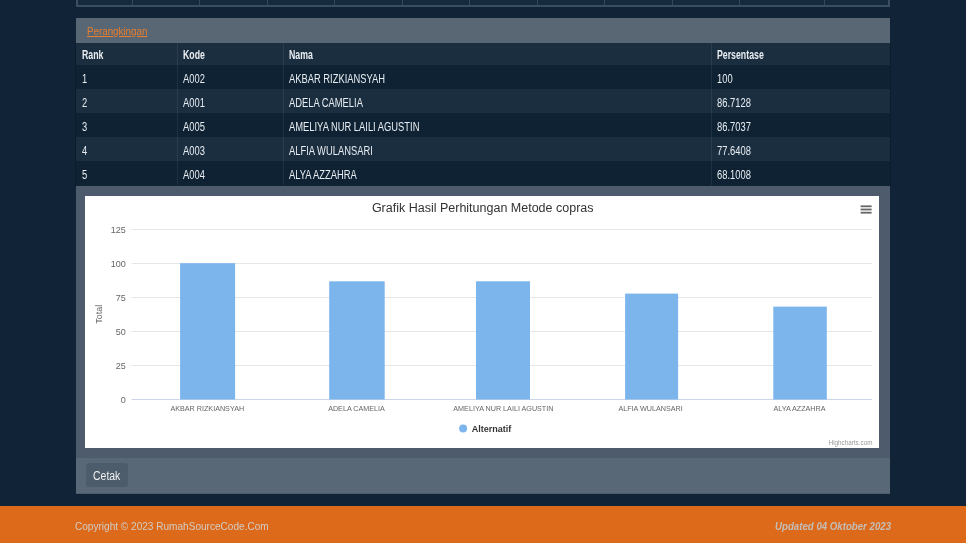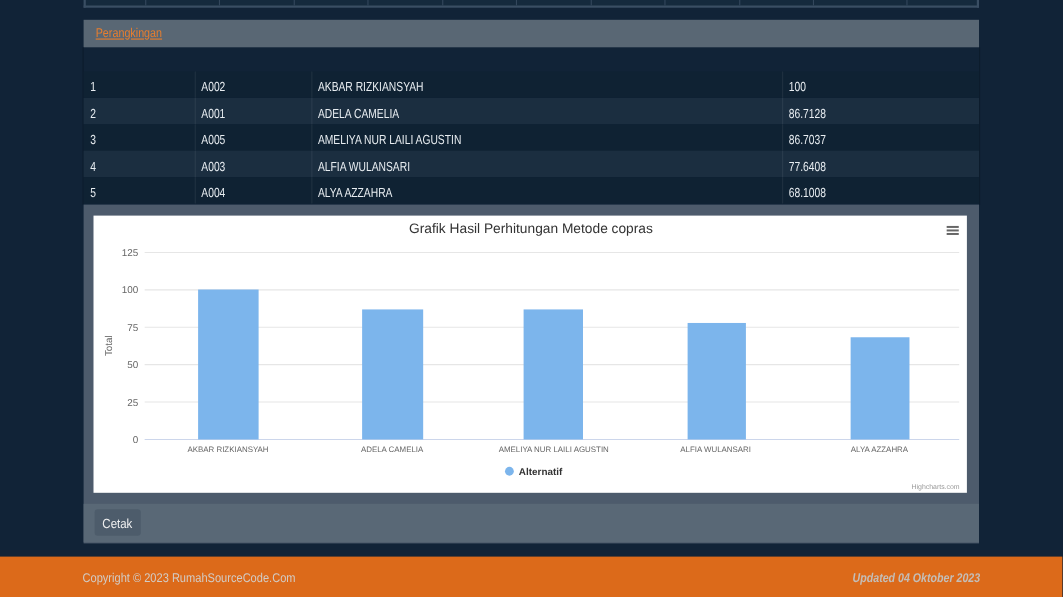--- a/index.html
+++ b/index.html
@@ -23,20 +23,29 @@
     <div class="abs" style="left: 671.7px; top: 0px; width: 1px; height: 5px; background: rgb(51, 71, 92);"></div>
     <div class="abs" style="left: 739.2px; top: 0px; width: 1px; height: 5px; background: rgb(51, 71, 92);"></div>
     <div class="abs" style="left: 823.5px; top: 0px; width: 1px; height: 5px; background: rgb(51, 71, 92);"></div>
   </div>
 
 <div class="abs" style="left:76px; top:18px; width:814px; height:25px; background:#596774;">
   <span style="display:inline-block; margin-left:10.5px; margin-top:6.5px; font-size:11.5px; color:#e87e2e; text-decoration:underline; transform:scaleX(0.85); transform-origin:0 50%;">Perangkingan</span>
 </div>
 
 <div class="abs" id="table" style="left:75px; top:43px; width:816px; height:142.5px; border-left:1px solid #0c1c2c; border-right:1px solid #0c1c2c;">
+    <div class="abs" style="left: 0px; top: 0px; width: 814px; height: 22px; background: rgb(27, 46, 64);">
+      <span class="abs" style="left: 6px; top: 1px; height: 22px; line-height: 22px; font-size: 12px; color: rgb(232, 237, 241); transform: scaleX(0.73); transform-origin: 0px 50%; font-weight: bold;">Rank</span>
+      <span class="abs" style="left: 106.9px; top: 1px; height: 22px; line-height: 22px; font-size: 12px; color: rgb(232, 237, 241); transform: scaleX(0.73); transform-origin: 0px 50%; font-weight: bold;">Kode</span>
+      <span class="abs" style="left: 212.8px; top: 1px; height: 22px; line-height: 22px; font-size: 12px; color: rgb(232, 237, 241); transform: scaleX(0.73); transform-origin: 0px 50%; font-weight: bold;">Nama</span>
+      <span class="abs" style="left: 640.5px; top: 1px; height: 22px; line-height: 22px; font-size: 12px; color: rgb(232, 237, 241); transform: scaleX(0.73); transform-origin: 0px 50%; font-weight: bold;">Persentase</span>
+      <div class="abs" style="left: 100.9px; top: 0px; width: 1px; height: 22px; background: rgba(255, 255, 255, 0.07);"></div>
+      <div class="abs" style="left: 206.8px; top: 0px; width: 1px; height: 22px; background: rgba(255, 255, 255, 0.07);"></div>
+      <div class="abs" style="left: 634.5px; top: 0px; width: 1px; height: 22px; background: rgba(255, 255, 255, 0.07);"></div>
+    </div>
     <div class="abs" style="left: 0px; top: 22px; width: 814px; height: 24.1px; background: rgb(15, 34, 51);">
       <span class="abs" style="left: 6px; top: 2px; height: 24.1px; line-height: 24.1px; font-size: 12px; color: rgb(232, 237, 241); transform: scaleX(0.78); transform-origin: 0px 50%;">1</span>
       <span class="abs" style="left: 106.9px; top: 2px; height: 24.1px; line-height: 24.1px; font-size: 12px; color: rgb(232, 237, 241); transform: scaleX(0.78); transform-origin: 0px 50%;">A002</span>
       <span class="abs" style="left: 212.8px; top: 2px; height: 24.1px; line-height: 24.1px; font-size: 12px; color: rgb(232, 237, 241); transform: scaleX(0.78); transform-origin: 0px 50%;">AKBAR RIZKIANSYAH</span>
       <span class="abs" style="left: 640.5px; top: 2px; height: 24.1px; line-height: 24.1px; font-size: 12px; color: rgb(232, 237, 241); transform: scaleX(0.78); transform-origin: 0px 50%;">100</span>
       <div class="abs" style="left: 100.9px; top: 0px; width: 1px; height: 24.1px; background: rgba(255, 255, 255, 0.07);"></div>
       <div class="abs" style="left: 206.8px; top: 0px; width: 1px; height: 24.1px; background: rgba(255, 255, 255, 0.07);"></div>
       <div class="abs" style="left: 634.5px; top: 0px; width: 1px; height: 24.1px; background: rgba(255, 255, 255, 0.07);"></div>
     </div>
     <div class="abs" style="left: 0px; top: 46.1px; width: 814px; height: 24.1px; background: rgb(27, 46, 64);">

